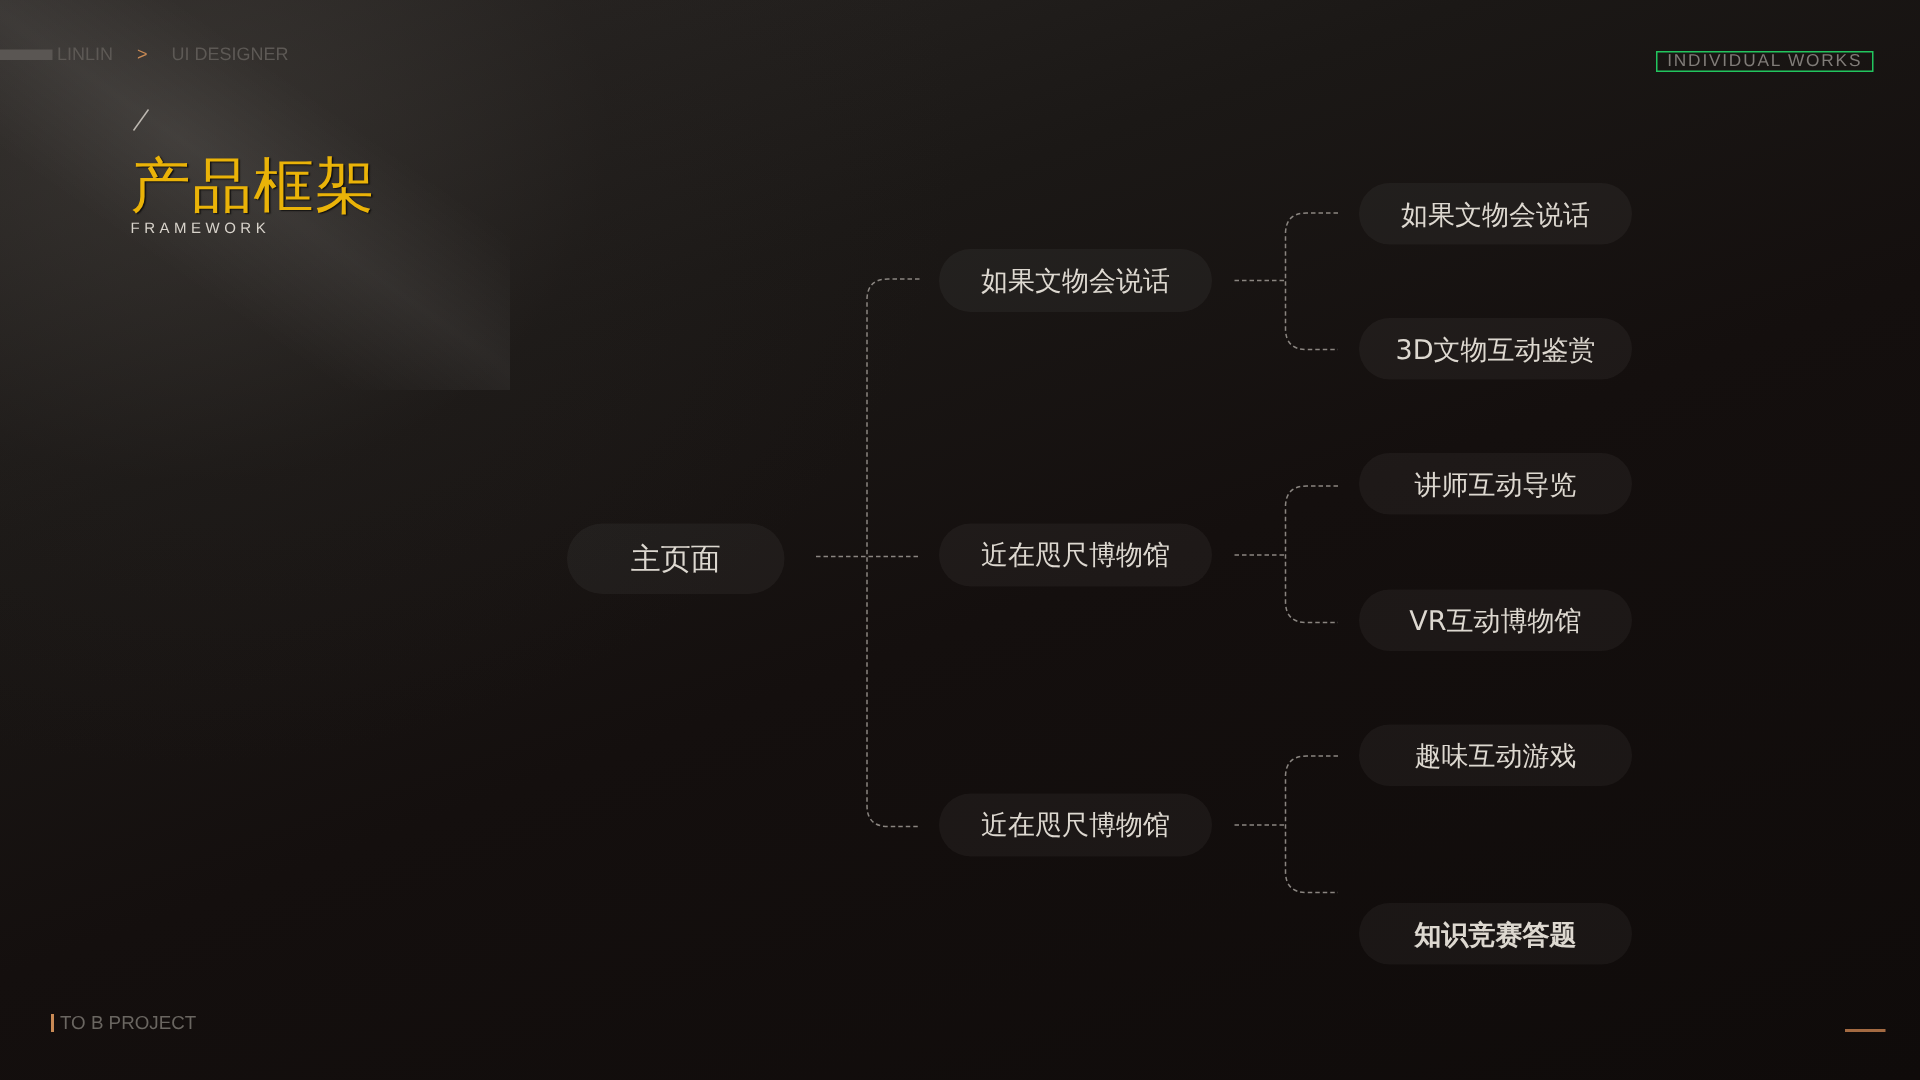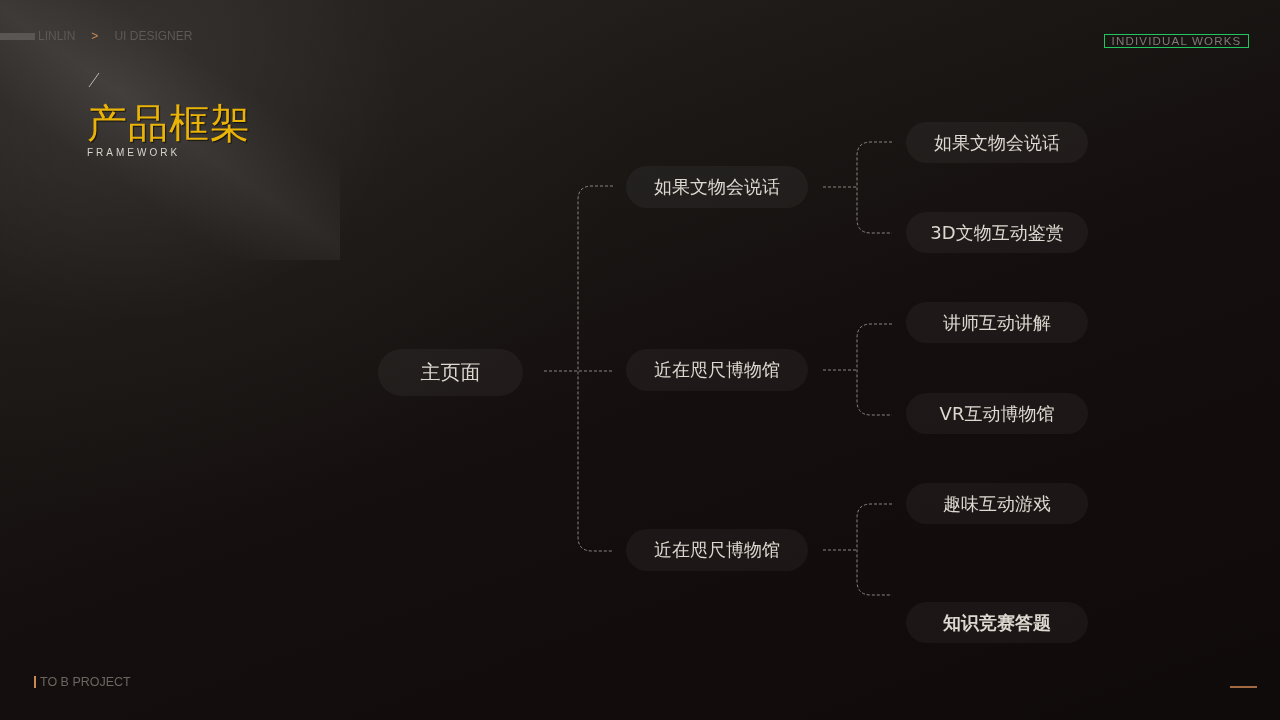--- a/index.html
+++ b/index.html
@@ -116,21 +116,21 @@
 </svg>
 
 <div class="pill root" style="left:378px; top:349px; width:145px; height:47px;">主页面</div>
 
 <div class="pill" style="left:626px; top:166px; width:182px; height:42px;">如果文物会说话</div>
 <div class="pill" style="left:626px; top:349px; width:182px; height:42px;">近在咫尺博物馆</div>
 <div class="pill" style="left:626px; top:529px; width:182px; height:42px;">近在咫尺博物馆</div>
 
 <div class="pill" style="left:906px; top:122px; width:182px; height:41px;">如果文物会说话</div>
 <div class="pill" style="left:906px; top:212px; width:182px; height:41px;">3D文物互动鉴赏</div>
-<div class="pill" style="left:906px; top:302px; width:182px; height:41px;">讲师互动讲解</div>
+<div class="pill" style="left:906px; top:302px; width:182px; height:41px;">讲师互动导览</div>
 <div class="pill" style="left:906px; top:393px; width:182px; height:41px;">VR互动博物馆</div>
 <div class="pill" style="left:906px; top:483px; width:182px; height:41px;">趣味互动游戏</div>
 <div class="pill" style="left:906px; top:602px; width:182px; height:41px;font-weight:bold;">知识竞赛答题</div>
 
 <div class="footer-tag">
   <span class="bar"></span>
   <span>TO B PROJECT</span>
 </div>
 <div class="page-mark"></div>
 

